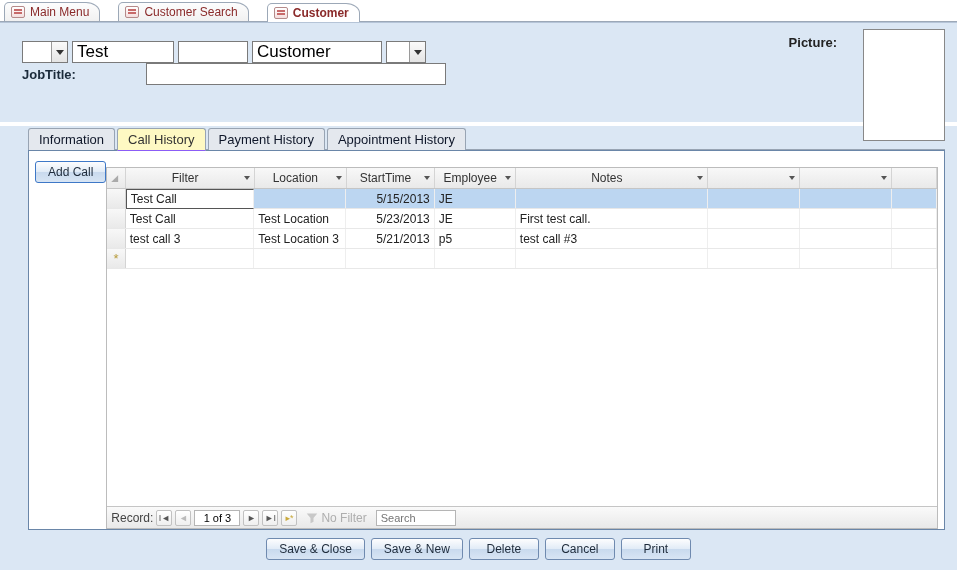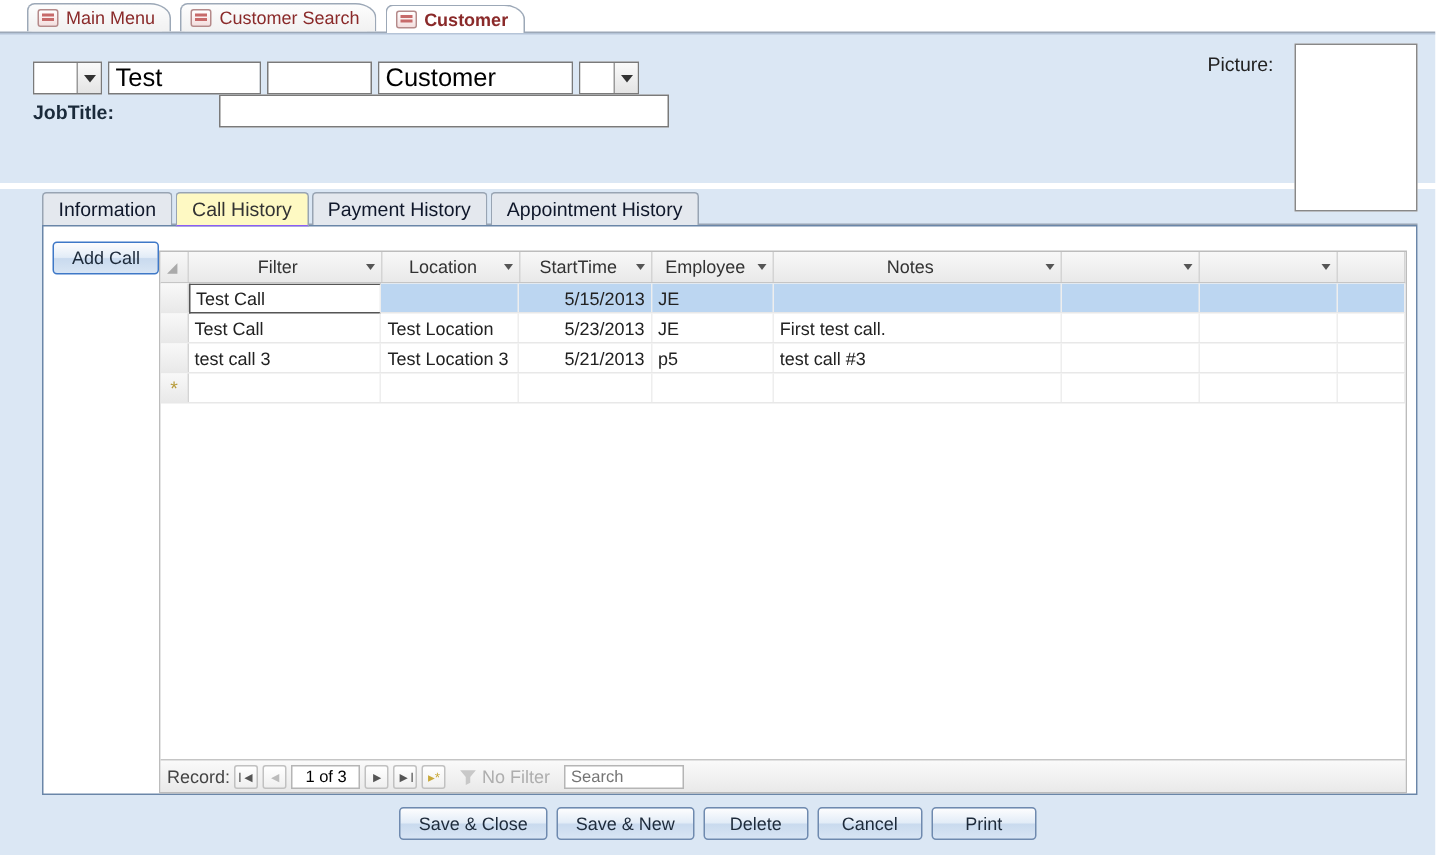--- a/index.html
+++ b/index.html
@@ -1,31 +1,31 @@
 <!DOCTYPE html>
 <html><head>
 <meta charset="utf-8">
 <style>
 *{box-sizing:border-box;margin:0;padding:0;font-family:"Segoe UI",Tahoma,sans-serif;font-size:12px}
 body{background:#fff;width:957px;height:575px;overflow:hidden;color:#222}
-.tabstrip{display:flex;align-items:flex-end;height:22px;background:#fff;border-bottom:1px solid #9ca8b7;padding-left:18px;gap:6px}
+.tabstrip{display:flex;align-items:flex-end;height:22px;background:#fff;border-bottom:1px solid #9ca8b7;padding-left:4px;gap:18px}
 .win-tab{display:flex;align-items:center;gap:5px;padding:2px 10px 2px 6px;border:1px solid #9ca8b7;border-bottom:none;border-top-left-radius:5px;border-top-right-radius:14px 10px;background:linear-gradient(#fdfdfd,#f1f1f1);color:#8a2a2a;font-size:12px;position:relative}
 .win-tab.active{background:#fff;top:1px}
 .win-tab .tab-ico{width:14px;height:12px;border:1px solid #b58a8a;background:linear-gradient(#fff,#f4dede);border-radius:2px;position:relative}
 .win-tab .tab-ico::before{content:"";position:absolute;left:2px;top:2px;right:2px;height:2px;background:#c76a6a}
 .win-tab .tab-ico::after{content:"";position:absolute;left:2px;top:5px;right:2px;height:2px;background:#c76a6a}
 .form-bg{background:#dbe7f4;border-top:1px solid #b5c4d7;padding:18px 22px 8px 22px;height:100px;position:relative}
 .row{display:flex;align-items:center;gap:4px}
 .combo{display:inline-flex;align-items:stretch;height:22px;border:1px solid #7a7a7a;background:#fff}
 .combo input{border:none;outline:none;padding:0 4px;font-size:17px;height:100%}
 .combo .dd{width:16px;border-left:1px solid #9a9a9a;background:linear-gradient(#fafafa,#e4e4e4);display:flex;align-items:center;justify-content:center;cursor:pointer}
 .tri{width:0;height:0;border-left:4px solid transparent;border-right:4px solid transparent;border-top:5px solid #333}
 .plain-input{height:22px;border:1px solid #7a7a7a;background:#fff;padding:0 4px;font-size:13px;outline:none}
 .lbl{font-size:13px;color:#1a2a3a;font-weight:600}
-.picture-lbl{position:absolute;right:108px;top:12px;font-weight:400;font-size:13px}
+.picture-lbl{position:absolute;right:120px;top:12px;font-weight:700;font-size:13px}
 .picture-box{position:absolute;right:12px;top:6px;width:82px;height:112px;background:#fff;border:1px solid #888;z-index:5}
 .tabnav{display:flex;align-items:flex-end;padding:0 0 0 28px;height:24px;margin-top:4px;position:relative;background:#dbe7f4}
 .tabnav::after{content:"";position:absolute;left:28px;right:12px;bottom:0;height:1px;background:#98a4b3}
 .formtab{padding:3px 10px;border:1px solid #98a4b3;border-bottom:none;background:#e4e8ee;color:#0f172a;border-top-left-radius:3px;border-top-right-radius:3px;margin-right:2px;font-size:13px;cursor:pointer;position:relative;z-index:1}
 .formtab.active{background:#fef9c3;color:#333;z-index:2;border-bottom:1px solid #8b5cf6;margin-bottom:-1px}
 .panel-outer{background:#dbe7f4;padding:0 12px 0 28px}
 .panel{border:1px solid #6a86a8;background:#fff;height:380px;display:flex;flex-direction:row;padding:10px 6px 0 6px}
 .btn{display:inline-flex;align-items:center;justify-content:center;padding:3px 12px;border:1px solid #6f8aaf;border-radius:3px;background:linear-gradient(#fdfdfe,#e2ecf7 48%,#c9daee 52%,#d8e5f4);color:#1d2a3a;font-size:12px;cursor:pointer}
 .btn.primary{border:1.5px solid #3e78c7}
 .grid{flex:1;border:1px solid #bcbcbc;margin-top:6px;display:flex;flex-direction:column;overflow:hidden}

